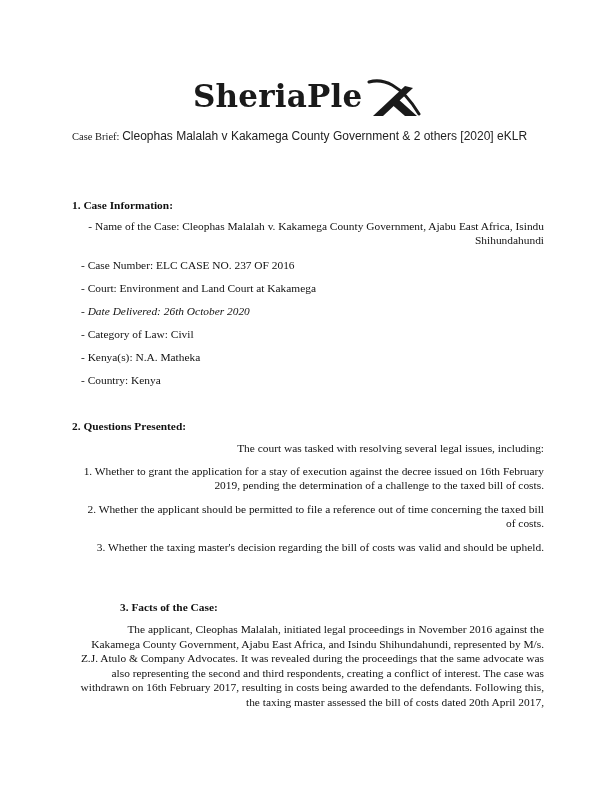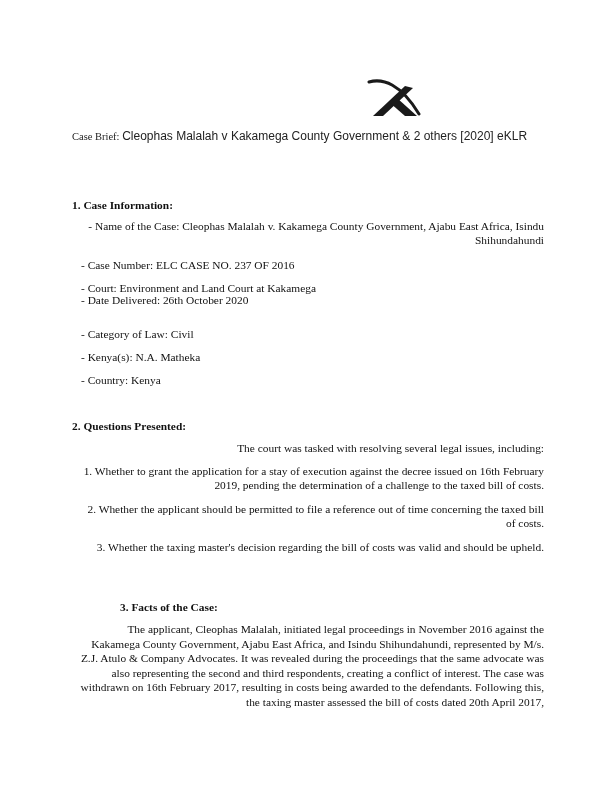--- a/index.html
+++ b/index.html
@@ -79,20 +79,21 @@
       position: absolute;
       left: 0;
       white-space: nowrap;
       text-indent: 9px;
     }
   </style>
 </head>
 <body>
 
 <div class="logo">
+  <span class="logo-text">SheriaPle</span>
   <svg class="logo-x" viewBox="0 0 54 40">
 
     <path d="M2 6 C 16 2, 34 8, 52 38" stroke="#1a1a1a" stroke-width="3" fill="none" stroke-linecap="round"></path>
 
     <polygon points="6,40 16,40 46,12 38,10" fill="#1a1a1a"></polygon>
 
     <polygon points="22,26 30,22 50,40 38,40" fill="#1a1a1a"></polygon>
   </svg>
 </div>
 
@@ -101,21 +102,21 @@
   <span class="title-part">Cleophas Malalah v Kakamega County Government &amp; 2 others [2020] eKLR</span>
 </div>
 
 <div class="content">
 
   <div class="section-heading" style="top:198px;">1. Case Information:</div>
 
   <div class="para" style="top:219px;">- Name of the Case: Cleophas Malalah v. Kakamega County Government, Ajabu East Africa, Isindu Shihundahundi</div>
   <div class="info-item" style="top:258px;">- Case Number: ELC CASE NO. 237 OF 2016</div>
   <div class="info-item" style="top:281px;">- Court: Environment and Land Court at Kakamega</div>
-  <div class="info-item" style="top:293px;">- Date Delivered: 26th October 2020</div>
+  <div class="info-item" style="top:304px;font-style:italic;">- Date Delivered: 26th October 2020</div>
   <div class="info-item" style="top:327px;">- Category of Law: Civil</div>
   <div class="info-item" style="top:350px;">- Kenya(s): N.A. Matheka</div>
   <div class="info-item" style="top:373px;">- Country: Kenya</div>
 
   <div class="section-heading" style="top:419px;">2. Questions Presented:</div>
 
   <div class="para" style="top:441px;">The court was tasked with resolving several legal issues, including:</div>
   <div class="para" style="top:464px;">1. Whether to grant the application for a stay of execution against the decree issued on 16th February 2019, pending the determination of a challenge to the taxed bill of costs.</div>
   <div class="para" style="top:502px;">2. Whether the applicant should be permitted to file a reference out of time concerning the taxed bill of costs.</div>
   <div class="para" style="top:540px;">3. Whether the taxing master's decision regarding the bill of costs was valid and should be upheld.</div>

